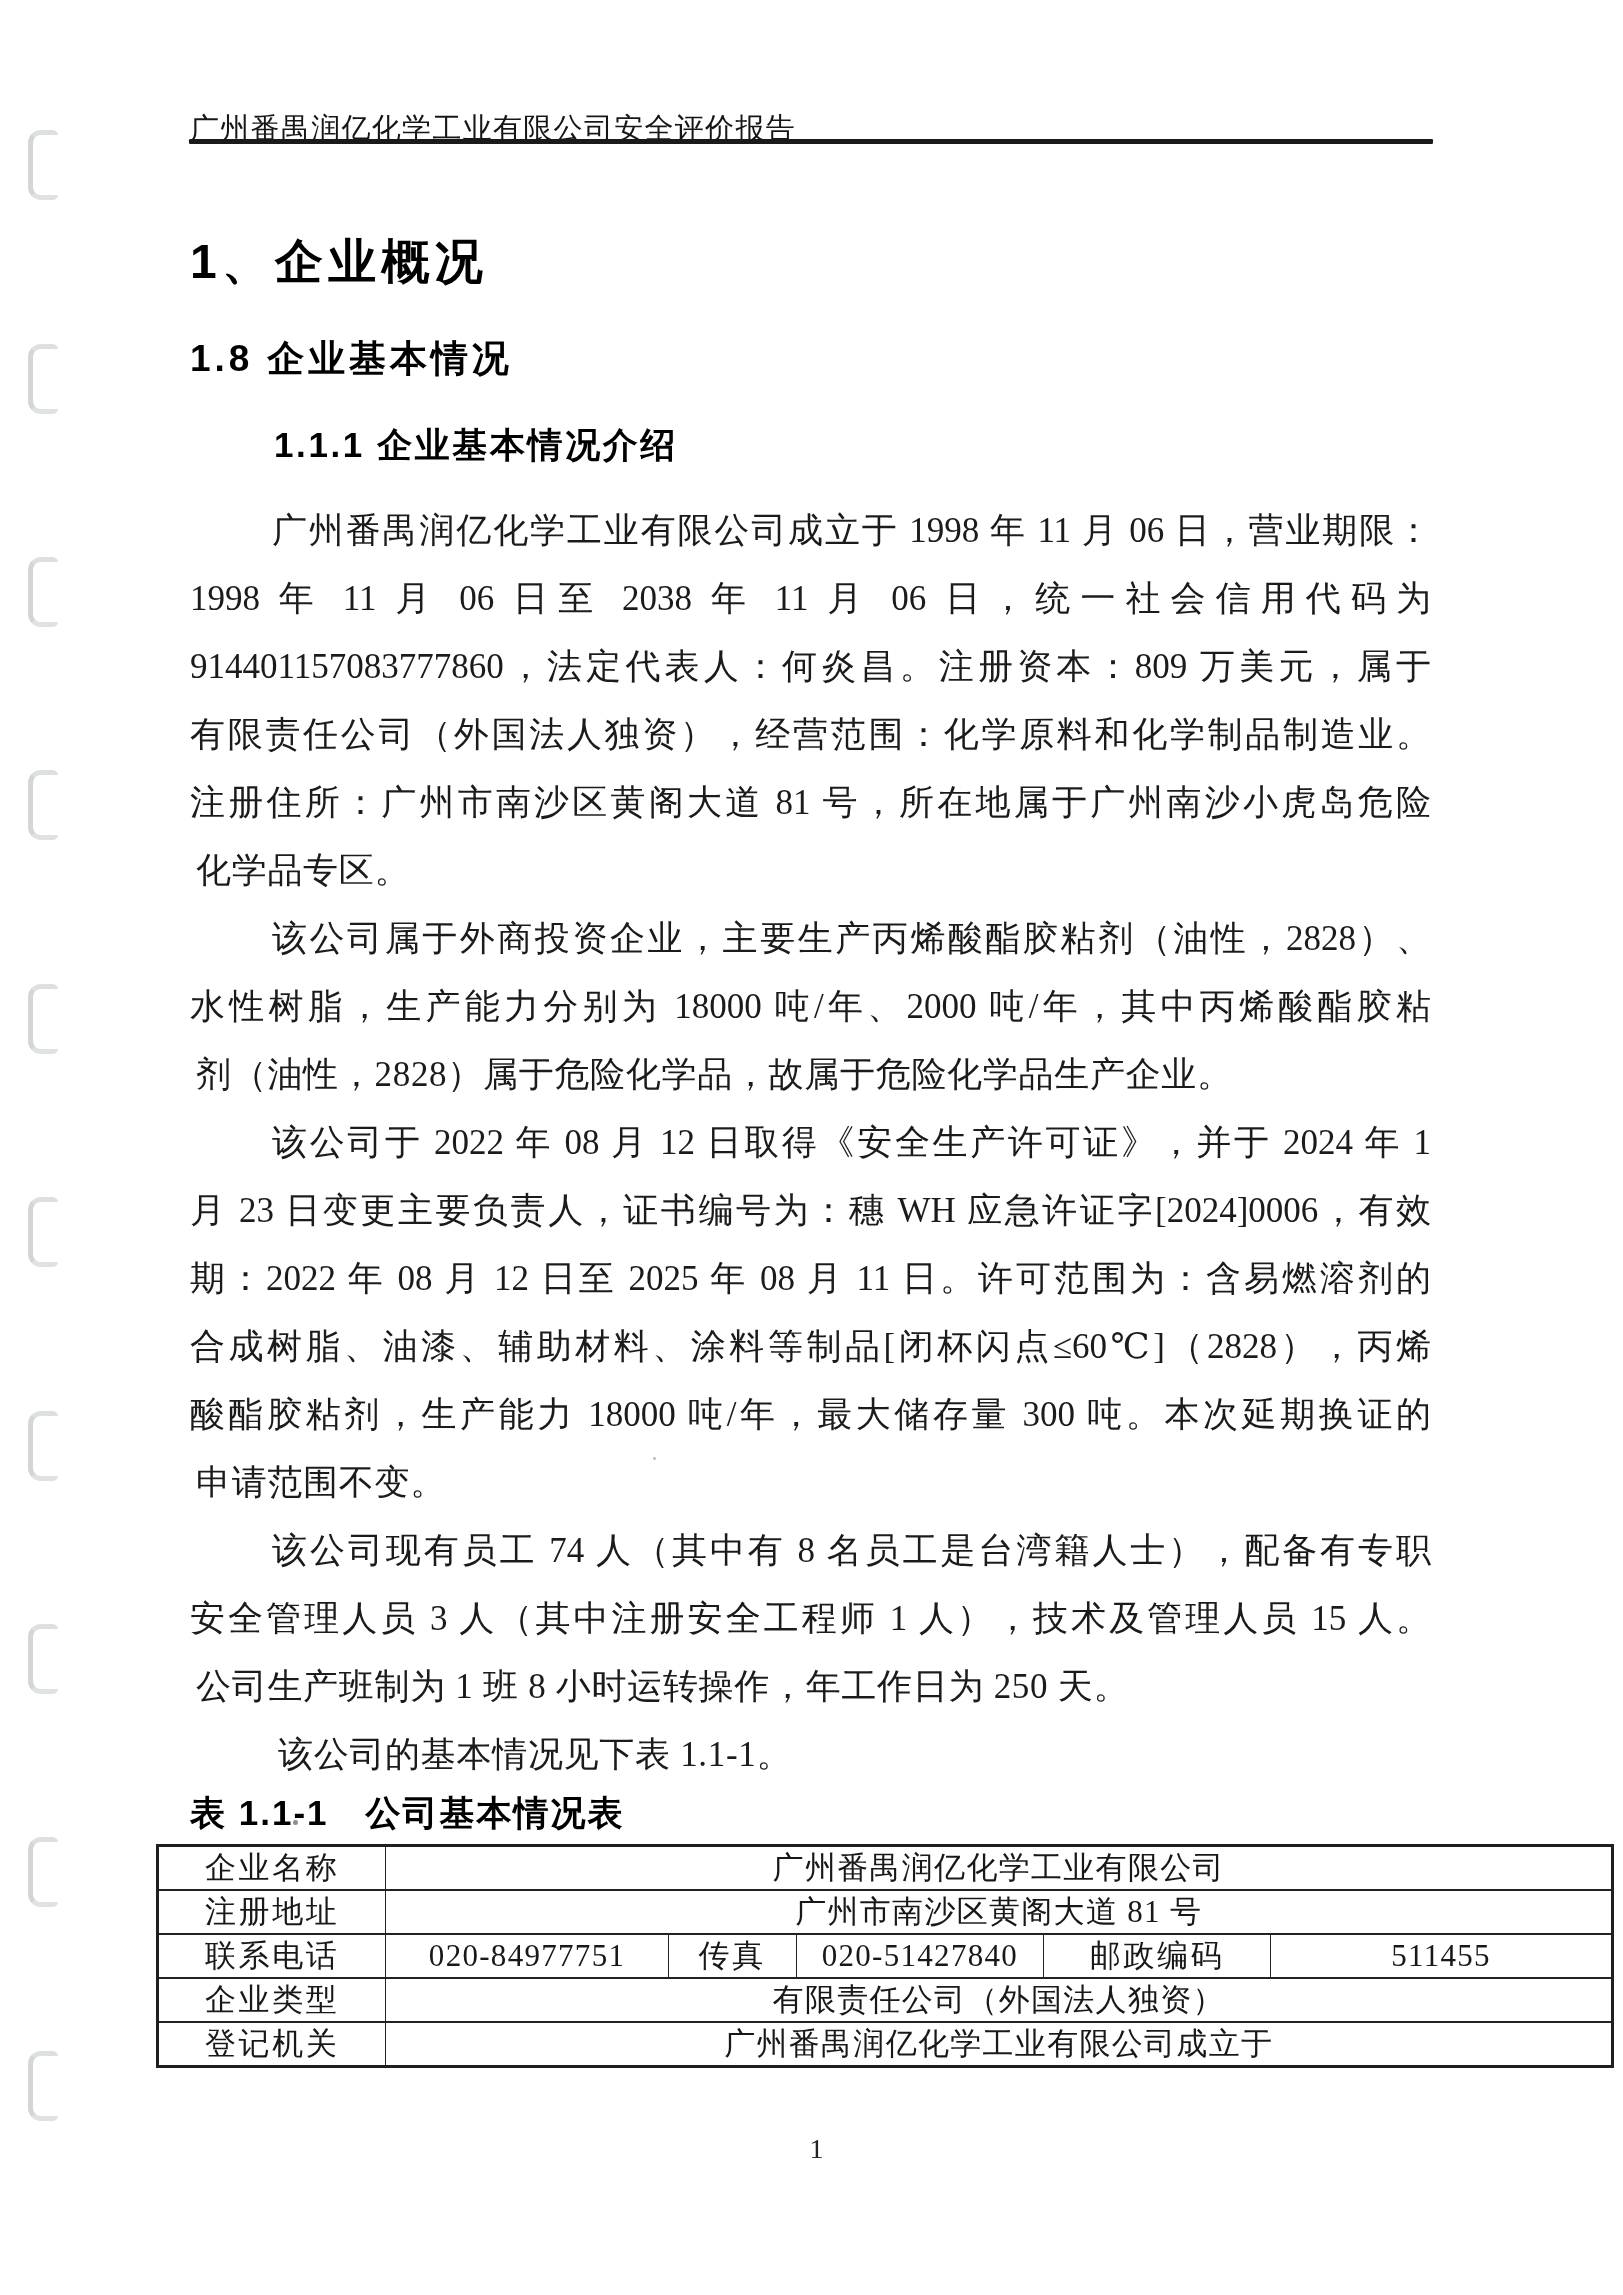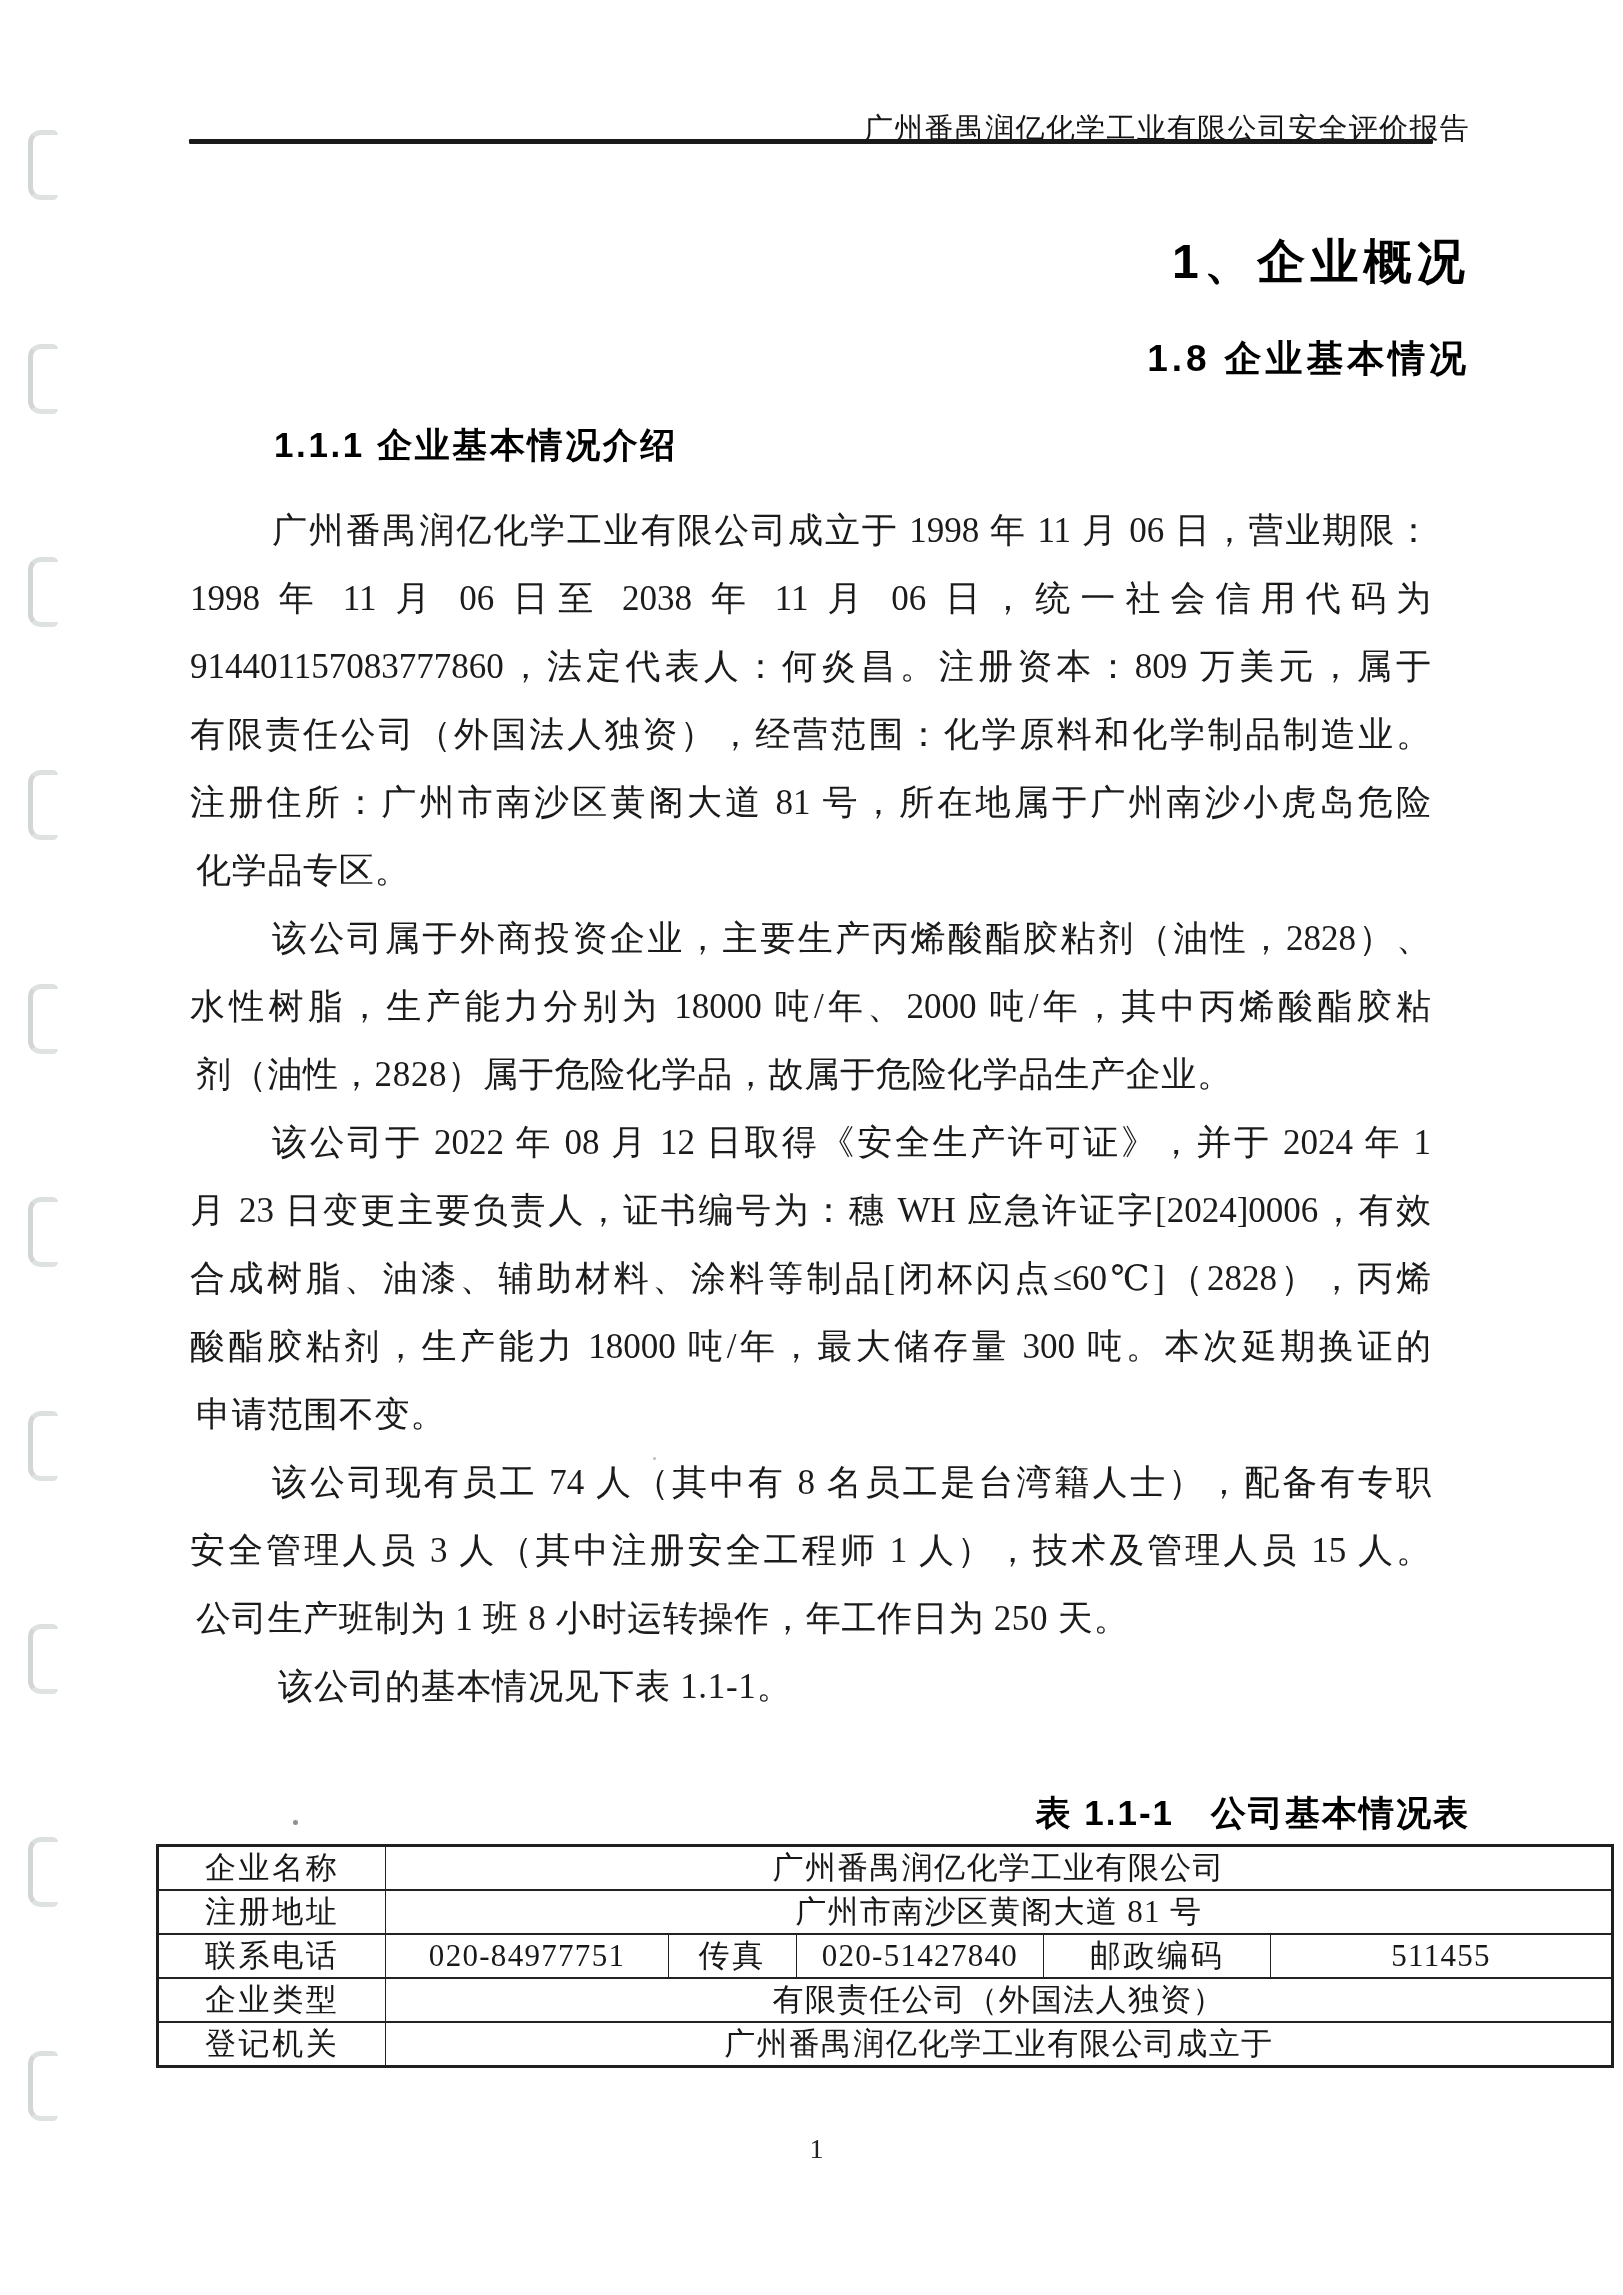--- a/index.html
+++ b/index.html
@@ -16,21 +16,21 @@
   .bindmark{
     position:absolute;left:27.5px;width:25px;height:60px;
     border-left:5.9px solid #c7cdcc;
     border-top:5.2px solid #d4d9d8;
     border-bottom:5.2px solid #d7dbda;
     border-radius:13px 5.2px 5.2px 13px;
     opacity:.8;
   }
 
   
-  .center-col{position:absolute;left:190px;width:1280px;text-align:right;}
+  .center-col{position:absolute;left:190px;width:1280px;text-align:left;}
 
   .doc-header{
     top:109px;
     font-size:29px;letter-spacing:1.3px;color:#161616;
   }
   .header-rule{
     position:absolute;top:139px;left:189px;width:1244px;height:4.6px;
     background:#1a1a1a;border-radius:1.3px;
   }
 
@@ -124,20 +124,21 @@
     <div class="ln">1998 年 11 月 06 日至 2038 年 11 月 06 日，统一社会信用代码为</div>
     <div class="ln">914401157083777860，法定代表人：何炎昌。注册资本：809 万美元，属于</div>
     <div class="ln">有限责任公司（外国法人独资），经营范围：化学原料和化学制品制造业。</div>
     <div class="ln">注册住所：广州市南沙区黄阁大道 81 号，所在地属于广州南沙小虎岛危险</div>
     <div class="ln last">化学品专区。</div>
     <div class="ln indent">该公司属于外商投资企业，主要生产丙烯酸酯胶粘剂（油性，2828）、</div>
     <div class="ln">水性树脂，生产能力分别为 18000 吨/年、2000 吨/年，其中丙烯酸酯胶粘</div>
     <div class="ln last">剂（油性，2828）属于危险化学品，故属于危险化学品生产企业。</div>
     <div class="ln indent">该公司于 2022 年 08 月 12 日取得《安全生产许可证》，并于 2024 年 1</div>
     <div class="ln">月 23 日变更主要负责人，证书编号为：穗 WH 应急许证字[2024]0006，有效</div>
+    <div class="ln">期：2022 年 08 月 12 日至 2025 年 08 月 11 日。许可范围为：含易燃溶剂的</div>
     <div class="ln">合成树脂、油漆、辅助材料、涂料等制品[闭杯闪点≤60℃]（2828），丙烯</div>
     <div class="ln">酸酯胶粘剂，生产能力 18000 吨/年，最大储存量 300 吨。本次延期换证的</div>
     <div class="ln last">申请范围不变。</div>
     <div class="ln indent">该公司现有员工 74 人（其中有 8 名员工是台湾籍人士），配备有专职</div>
     <div class="ln">安全管理人员 3 人（其中注册安全工程师 1 人），技术及管理人员 15 人。</div>
     <div class="ln last">公司生产班制为 1 班 8 小时运转操作，年工作日为 250 天。</div>
     <div class="ln indent last">该公司的基本情况见下表 1.1-1。</div>
   </div>
 
   <div class="center-col table-title">表 1.1-1　公司基本情况表</div>

